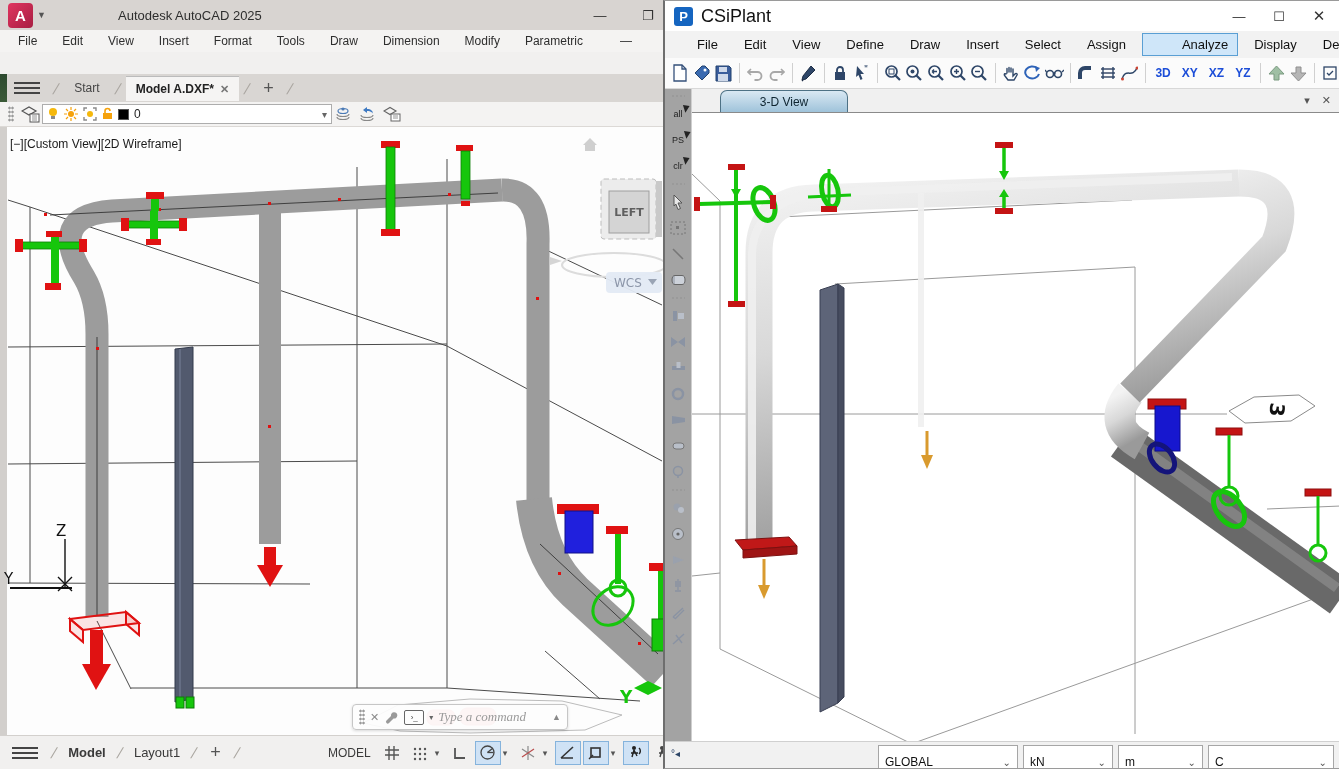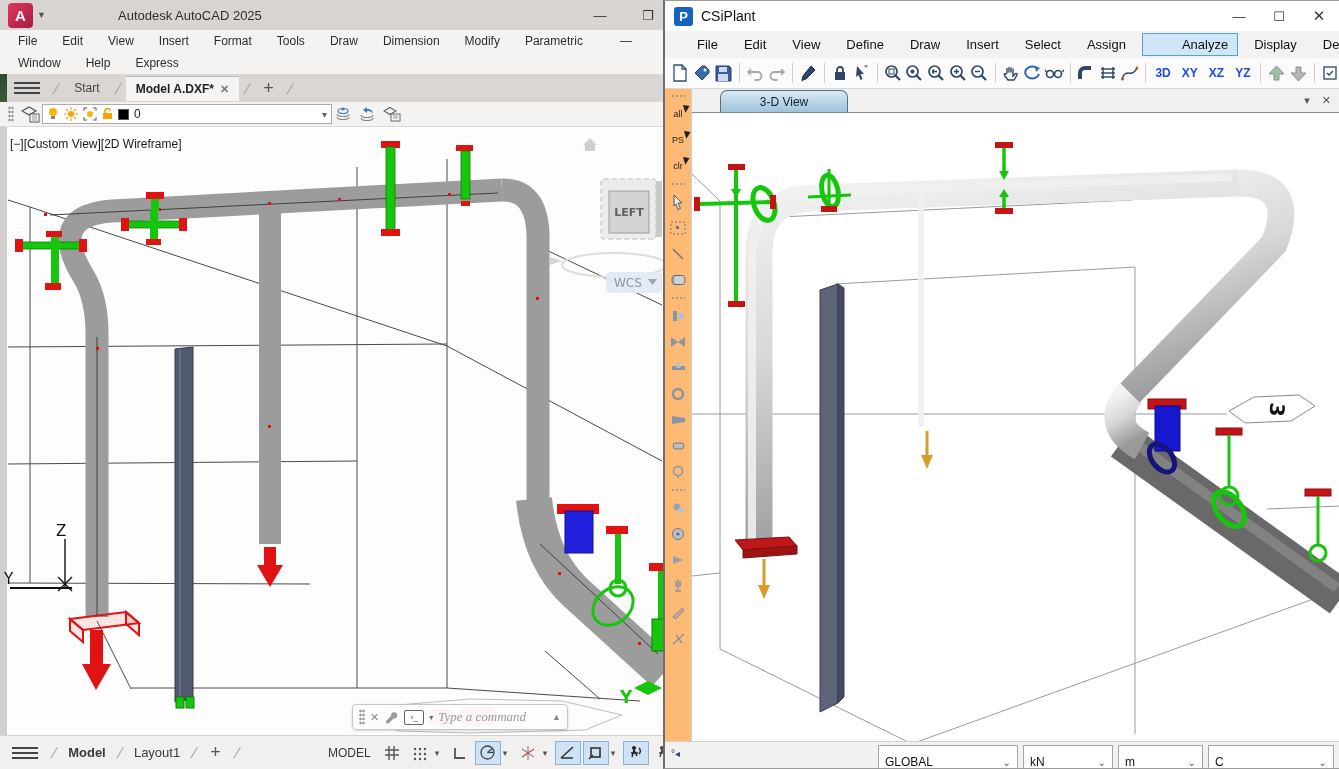--- a/index.html
+++ b/index.html
@@ -43,30 +43,30 @@
   .sb-tab.bold{font-weight:bold;}
   #sb-right{position:absolute;left:328px;display:flex;align-items:center;gap:2px;}
   .sb-badge{font-size:12px;color:#3a3a3a;margin-right:6px;}
   .sbtn{width:26px;height:24px;display:flex;align-items:center;justify-content:center;border:1px solid transparent;}
   .sbtn.on{background:#cfe2f5;border-color:#85b3dc;}
   .sb-chev{font-size:9px;color:#555;width:10px;}
   
   #csi{left:663px;top:0;width:676px;height:769px;background:#fff;border-left:2px solid #6e6e6e;border-top:1px solid #9a9a9a;border-bottom:1px solid #9a9a9a;overflow:hidden;}
   #csi-title{left:0;top:0;width:100%;height:30px;background:#fff;display:flex;align-items:center;}
   .csi-logo{width:19px;height:19px;margin-left:9px;border-radius:3px;background:#1565c0;color:#fff;font-weight:bold;font-size:13px;display:flex;align-items:center;justify-content:center;}
-  #csi-title .ttl{font-size:14px;color:#111;margin-left:8px;}
+  #csi-title .ttl{font-size:18px;color:#111;margin-left:8px;}
   #csi-title .ctrls{margin-left:auto;display:flex;}
   #csi-menus{left:0;top:30px;width:100%;height:27px;background:#f2f2f2;display:flex;align-items:center;padding-left:22px;}
   .cmenu{font-size:13px;color:#111;padding:3px 9px;margin-right:6px;border:1px solid transparent;}
   .cmenu.active{background:#cfe6f9;border-color:#5a9fd4;padding-left:39px;}
   #csi-toolbar{left:0;top:57px;width:100%;height:31px;background:#fbfbfb;border-bottom:1px solid #d8d8d8;display:flex;align-items:center;padding-left:6px;gap:3px;}
   .tico{width:22px;height:24px;display:flex;align-items:center;justify-content:center;}
   .tsep{width:1px;height:20px;background:#d0d0d0;margin:0 3px;}
   .vbtn{font-size:12px;font-weight:bold;color:#1d4ed8;padding:0 4px;}
-  #csi-rail{left:0;top:88px;width:27px;height:652px;background:#fdba74;border-right:1px solid #cfcfcf;display:flex;flex-direction:column;align-items:center;padding-top:2px;}
+  #csi-rail{left:0;top:88px;width:27px;height:652px;background:#a3a3a3;border-right:1px solid #cfcfcf;display:flex;flex-direction:column;align-items:center;padding-top:2px;}
   .rail-cell{width:26px;height:26px;display:flex;align-items:center;justify-content:center;position:relative;}
   .rail-lab{font-size:9px;color:#222;position:relative;}
   .rail-lab:after{content:"";position:absolute;right:-7px;top:-5px;border-left:6px solid #222;border-top:3px solid transparent;border-bottom:5px solid transparent;transform:rotate(-18deg);}
   .rail-dots{width:14px;height:4px;background:radial-gradient(#9a9a9a 0.8px,transparent 1px);background-size:4px 4px;margin:3px 0;}
   #csi-tabstrip{left:690px;top:88px;width:647px;height:24px;background:#f0f0f0;border-bottom:1px solid #8a8a8a;display:flex;align-items:flex-end;}
   .vtab{margin-left:28px;width:128px;height:22px;background:linear-gradient(#d9e8f3,#9fc3da);border:1px solid #4d7185;border-bottom:none;border-radius:7px 7px 0 0;display:flex;align-items:center;justify-content:center;font-size:12px;color:#0e2430;}
   .tabstrip-ctrl{margin-left:auto;display:flex;gap:12px;padding:0 10px 5px 0;color:#555;font-size:11px;}
   #csi-status{left:663px;top:740px;width:676px;height:29px;background:#f1f1f1;border-top:1px solid #d0d0d0;}
   .csel{position:absolute;top:3px;height:21px;background:#fff;border:1px solid #a6a6a6;font-size:12px;color:#111;display:flex;align-items:center;padding:16px 6px;}
   .csel .chev{margin-left:auto;color:#555;font-size:10px;}
@@ -92,25 +92,20 @@
       <span class="menu-item">Edit</span>
       <span class="menu-item">View</span>
       <span class="menu-item">Insert</span>
       <span class="menu-item">Format</span>
       <span class="menu-item">Tools</span>
       <span class="menu-item">Draw</span>
       <span class="menu-item">Dimension</span>
       <span class="menu-item">Modify</span>
       <span class="menu-item">Parametric</span>
       <span class="menu-item" style="margin-left:12px;color:#333">—</span>
-    </div>
-    <div id="acad-menu2" class="abs">
-      <span class="menu-item">Window</span>
-      <span class="menu-item">Help</span>
-      <span class="menu-item">Express</span>
     </div>
 
     <div id="acad-tabs" class="abs">
       <span class="hamb">
           <i></i>
           <i></i>
           <i></i>
         </span>
       <span class="slash">/</span>
       <span class="ftab">Start</span>

